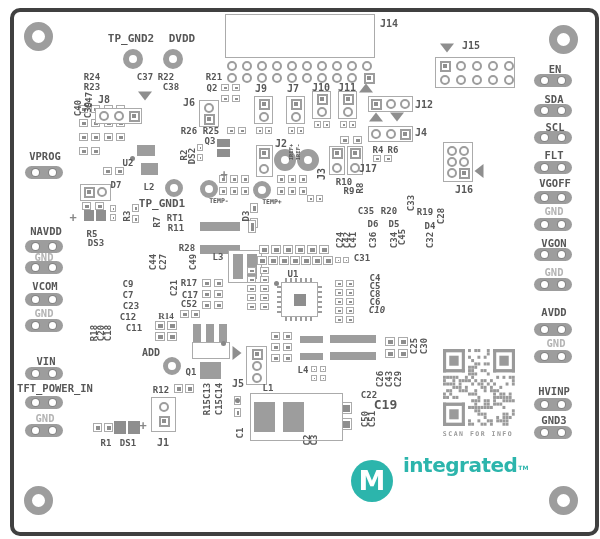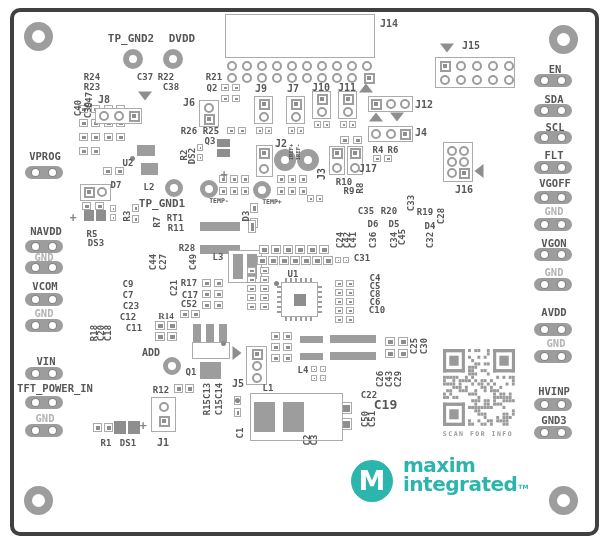--- a/index.html
+++ b/index.html
@@ -508,21 +508,21 @@
       <div class="lbl" style="left: 190px; top: 295px; font-size: 9px;">C17</div>
       <div class="lbl" style="left: 189px; top: 304px; font-size: 9px;">C52</div>
       <div class="lbl" style="left: 166px; top: 316px; font-size: 9px; font-family: Liberation Serif, serif;">R14</div>
       <div class="lbl rot" style="left: 94px; top: 333px; font-size: 9px;">R18</div>
       <div class="lbl rot" style="left: 101px; top: 333px; font-size: 9px;">C20</div>
       <div class="lbl rot" style="left: 108px; top: 333px; font-size: 9px;">C18</div>
       <div class="lbl" style="left: 375px; top: 278px; font-size: 9px;">C4</div>
       <div class="lbl" style="left: 375px; top: 286px; font-size: 9px;">C5</div>
       <div class="lbl" style="left: 375px; top: 294px; font-size: 9px;">C8</div>
       <div class="lbl" style="left: 375px; top: 302px; font-size: 9px;">C6</div>
-      <div class="lbl" style="left: 377px; top: 310px; font-size: 9px;">C10</div>
+      <div class="lbl" style="left: 377px; top: 310px; font-size: 9px; font-style: italic;">C10</div>
       <div class="lbl" style="left: 151px; top: 353px; font-size: 10px;">ADD</div>
       <div class="lbl" style="left: 191px; top: 372px; font-size: 9px;">Q1</div>
       <div class="lbl" style="left: 161px; top: 390px; font-size: 9px; text-align: center;">R12</div>
       <div class="lbl rot" style="left: 207px; top: 399px; font-size: 9px;">R15C13</div>
       <div class="lbl rot" style="left: 219px; top: 399px; font-size: 9px;">C15C14</div>
       <div class="lbl" style="left: 238px; top: 384px; font-size: 10px; text-align: center;">J5</div>
       <div class="lbl" style="left: 268px; top: 388px; font-size: 9px;">L1</div>
       <div class="lbl" style="left: 303px; top: 370px; font-size: 9px;">L4</div>
       <div class="lbl rot" style="left: 414px; top: 346px; font-size: 9px;">C25</div>
       <div class="lbl rot" style="left: 424px; top: 346px; font-size: 9px;">C30</div>
@@ -712,17 +712,16 @@
   </div>
   <div class="qr-cap">SCAN FOR INFO</div>
 
   <div class="logo-mark">
     <svg width="42" height="42" xmlns="http://www.w3.org/2000/svg">
       <circle cx="21" cy="21" r="21" id="logo-circle" fill="#2cb5ac"></circle>
       <text x="21" y="30" text-anchor="middle" class="logo-m">M</text>
     </svg>
   </div>
   <div class="logo-text">
-    <div>maxim</div>
     <div><span>integrated</span><span class="logo-tm">TM</span></div>
   </div>
 
 </div>
 
 </body></html>

